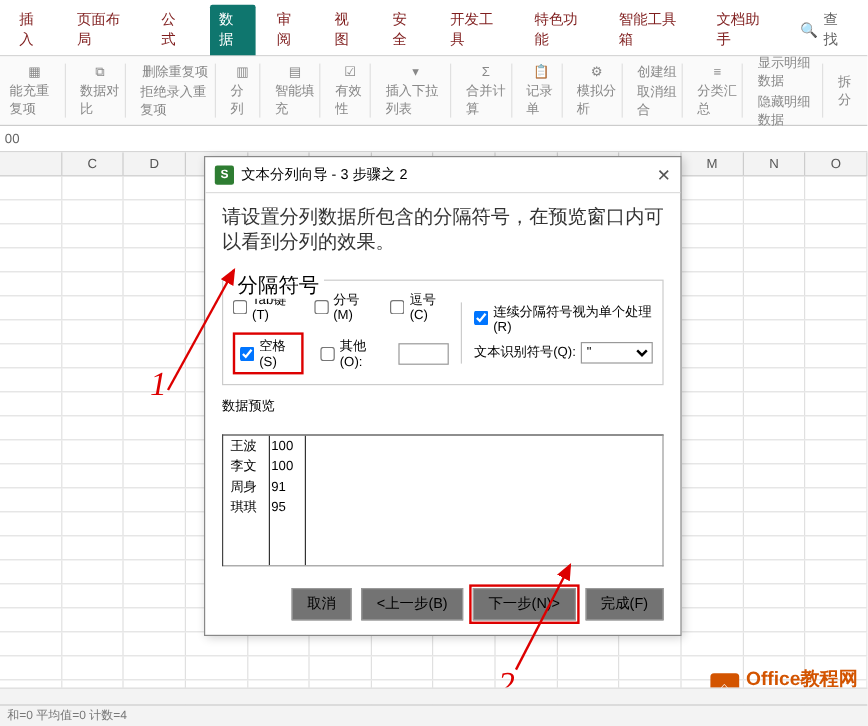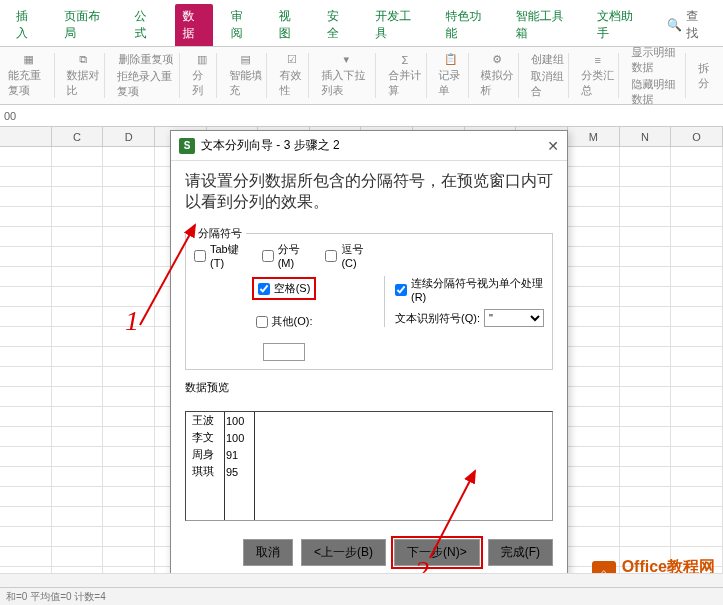--- a/index.html
+++ b/index.html
@@ -1,20 +1,20 @@
 <!DOCTYPE html>
 <html><head>
 <meta charset="utf-8">
 <style>
 * { box-sizing: border-box; margin: 0; padding: 0; font-family: "Microsoft YaHei", sans-serif; }
 body { background: #fff; width: 723px; height: 605px; position: relative; overflow: hidden; font-size: 12px; }
 
 .ribbon-tabs { display: flex; gap: 10px; padding: 4px 8px 0 8px; border-bottom: 1px solid #ccc; background: #fff; }
-.ribbon-tab { padding: 4px 8px; color: #15803d; cursor: pointer; font-size: 12px; }
-.ribbon-tab.active { background: #be185d; color: #fff; border-radius: 2px 2px 0 0; }
+.ribbon-tab { padding: 4px 8px; color: #7f1d1d; cursor: pointer; font-size: 12px; }
+.ribbon-tab.active { background: #0f766e; color: #fff; border-radius: 2px 2px 0 0; }
 .ribbon-tab.search { display: flex; align-items: center; gap: 4px; color: #666; }
 
 .ribbon-body { display: flex; gap: 8px; padding: 6px 4px; border-bottom: 1px solid #ccc; background: #fafafa; height: 58px; align-items: center; }
 .rb-group { display: flex; flex-direction: column; align-items: center; gap: 2px; color: #888; font-size: 11px; padding: 0 4px; border-right: 1px solid #e0e0e0; height: 100%; justify-content: center; }
 .rb-group:last-child { border-right: none; }
 .rb-icon { width: 20px; height: 20px; display: flex; align-items: center; justify-content: center; color: #888; }
 
 .formula-bar { display: flex; align-items: center; border-bottom: 1px solid #ccc; height: 22px; font-size: 11px; color: #666; padding-left: 4px; }
 
 .sheet { position: relative; }
@@ -24,28 +24,28 @@
 .row { display: flex; height: 20px; border-bottom: 1px solid #e0e0e0; }
 .cell { width: 52px; border-right: 1px solid #e0e0e0; }
 
 .dialog { position: absolute; left: 170px; top: 130px; width: 398px; background: #fff; border: 1px solid #888; box-shadow: 2px 2px 8px rgba(0,0,0,0.2); }
 .dlg-title { display: flex; align-items: center; padding: 6px 8px; border-bottom: 1px solid #ddd; font-size: 12px; gap: 6px; }
 .dlg-title .logo { width: 16px; height: 16px; background: #2e7d32; border-radius: 2px; display: flex; align-items: center; justify-content: center; color: #fff; font-size: 10px; font-weight: bold; }
 .dlg-close { margin-left: auto; font-size: 14px; color: #555; cursor: pointer; }
 .dlg-body { padding: 10px 14px; }
 .hint { font-size: 16px; color: #333; margin-bottom: 20px; }
 .fieldset { border: 1px solid #ccc; padding: 8px; position: relative; margin-bottom: 4px; }
-.fieldset-title { position: absolute; top: -8px; left: 8px; background: #fff; padding: 0 4px; font-size: 11px; }
+.fieldset-title { position: absolute; top: -8px; left: 8px; background: #fff; padding: 0 4px; font-size: 17px; }
 .delim-row { display: flex; gap: 10px; align-items: center; }
 .delim-left { flex: 1; display: flex; flex-direction: column; gap: 8px; justify-content: flex-end; }
 .delim-right { width: 160px; border-left: 1px solid #ccc; padding-left: 10px; display: flex; flex-direction: column; gap: 6px; font-size: 11px; }
 .chk { display: flex; align-items: center; gap: 4px; font-size: 11px; }
 .chk input { width: 12px; height: 12px; }
 .top-chks { display: flex; gap: 14px; }
-.bot-chks { display: flex; gap: 14px; align-items: center; flex-direction: column; }
+.bot-chks { display: flex; gap: 14px; align-items: center; }
 .other-input { width: 42px; height: 18px; border: 1px solid #999; }
 .qual-row { display: flex; align-items: center; gap: 4px; font-size: 11px; }
 .qual-select { width: 60px; height: 18px; border: 1px solid #999; background: #fff; font-size: 11px; }
 
 .hl-red { border: 2px solid #d00; padding: 2px 4px; }
 
 .preview-label { font-size: 11px; margin: 10px 0 16px 0; }
 .preview-box { border: 1px inset #999; height: 110px; overflow: auto; background: #fff; position: relative; }
 .preview-table { font-size: 11px; border-collapse: collapse; }
 .preview-table td { padding: 1px 6px; white-space: nowrap; }

